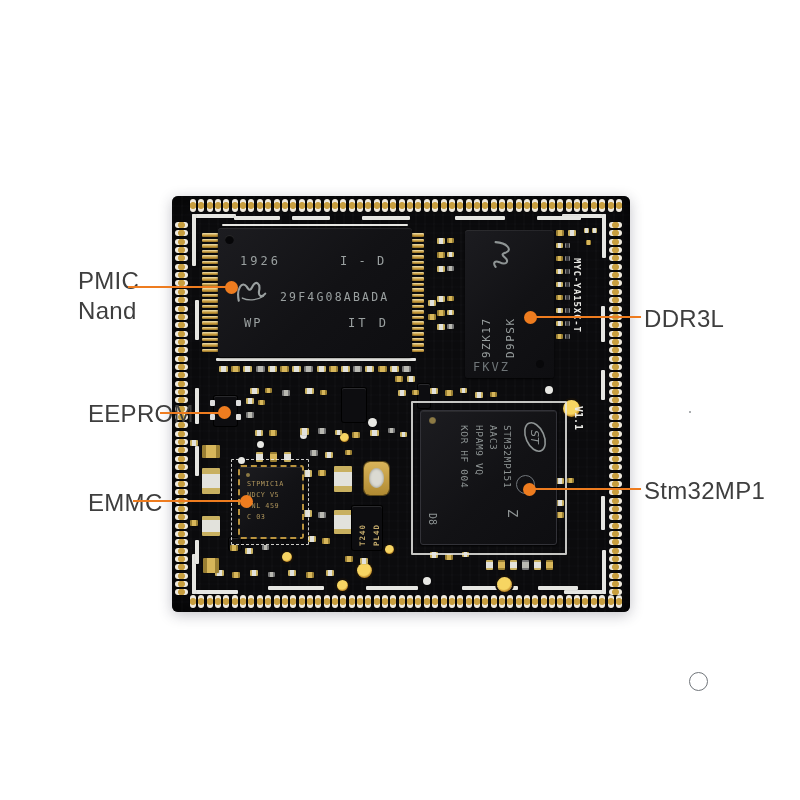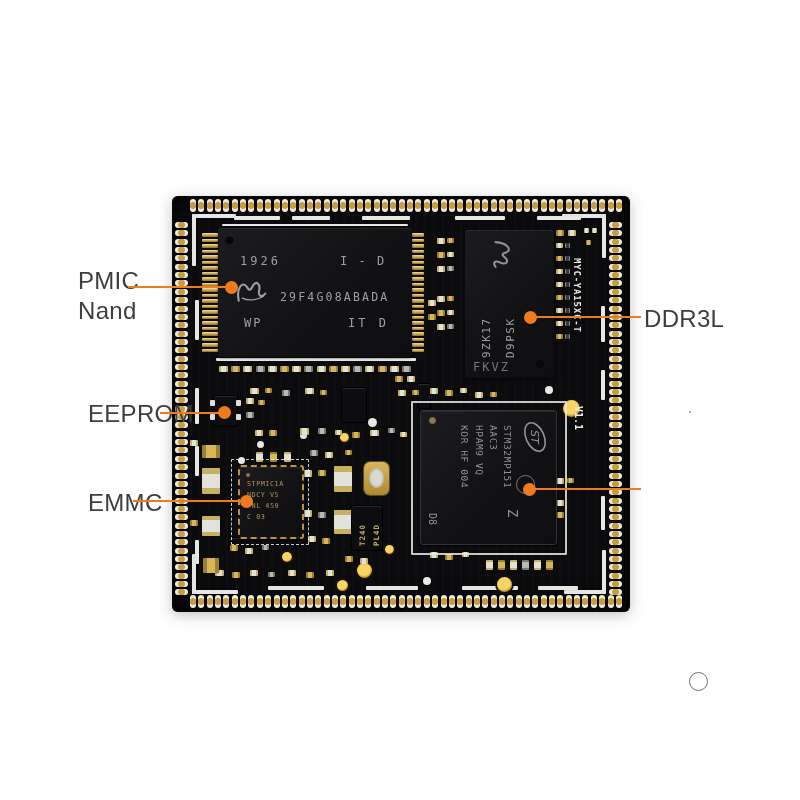--- a/index.html
+++ b/index.html
@@ -545,15 +545,16 @@
   <div class="callout-dot" style="left:218px;top:406px;"></div>
 
   <div class="callout-label" style="left:88px;top:488px;">EMMC</div>
   <div class="callout-line" style="left:133px;top:500px;width:110px;"></div>
   <div class="callout-dot" style="left:240px;top:495px;"></div>
 
   <div class="callout-label" style="left:644px;top:304px;">DDR3L</div>
   <div class="callout-line" style="left:536px;top:316px;width:105px;"></div>
   <div class="callout-dot" style="left:524px;top:311px;"></div>
 
+  <div class="callout-label" style="left:644px;top:476px;">Stm32MP1</div>
   <div class="callout-line" style="left:535px;top:488px;width:106px;"></div>
   <div class="callout-dot" style="left:523px;top:483px;"></div>
 </div>
 
 </body></html>

